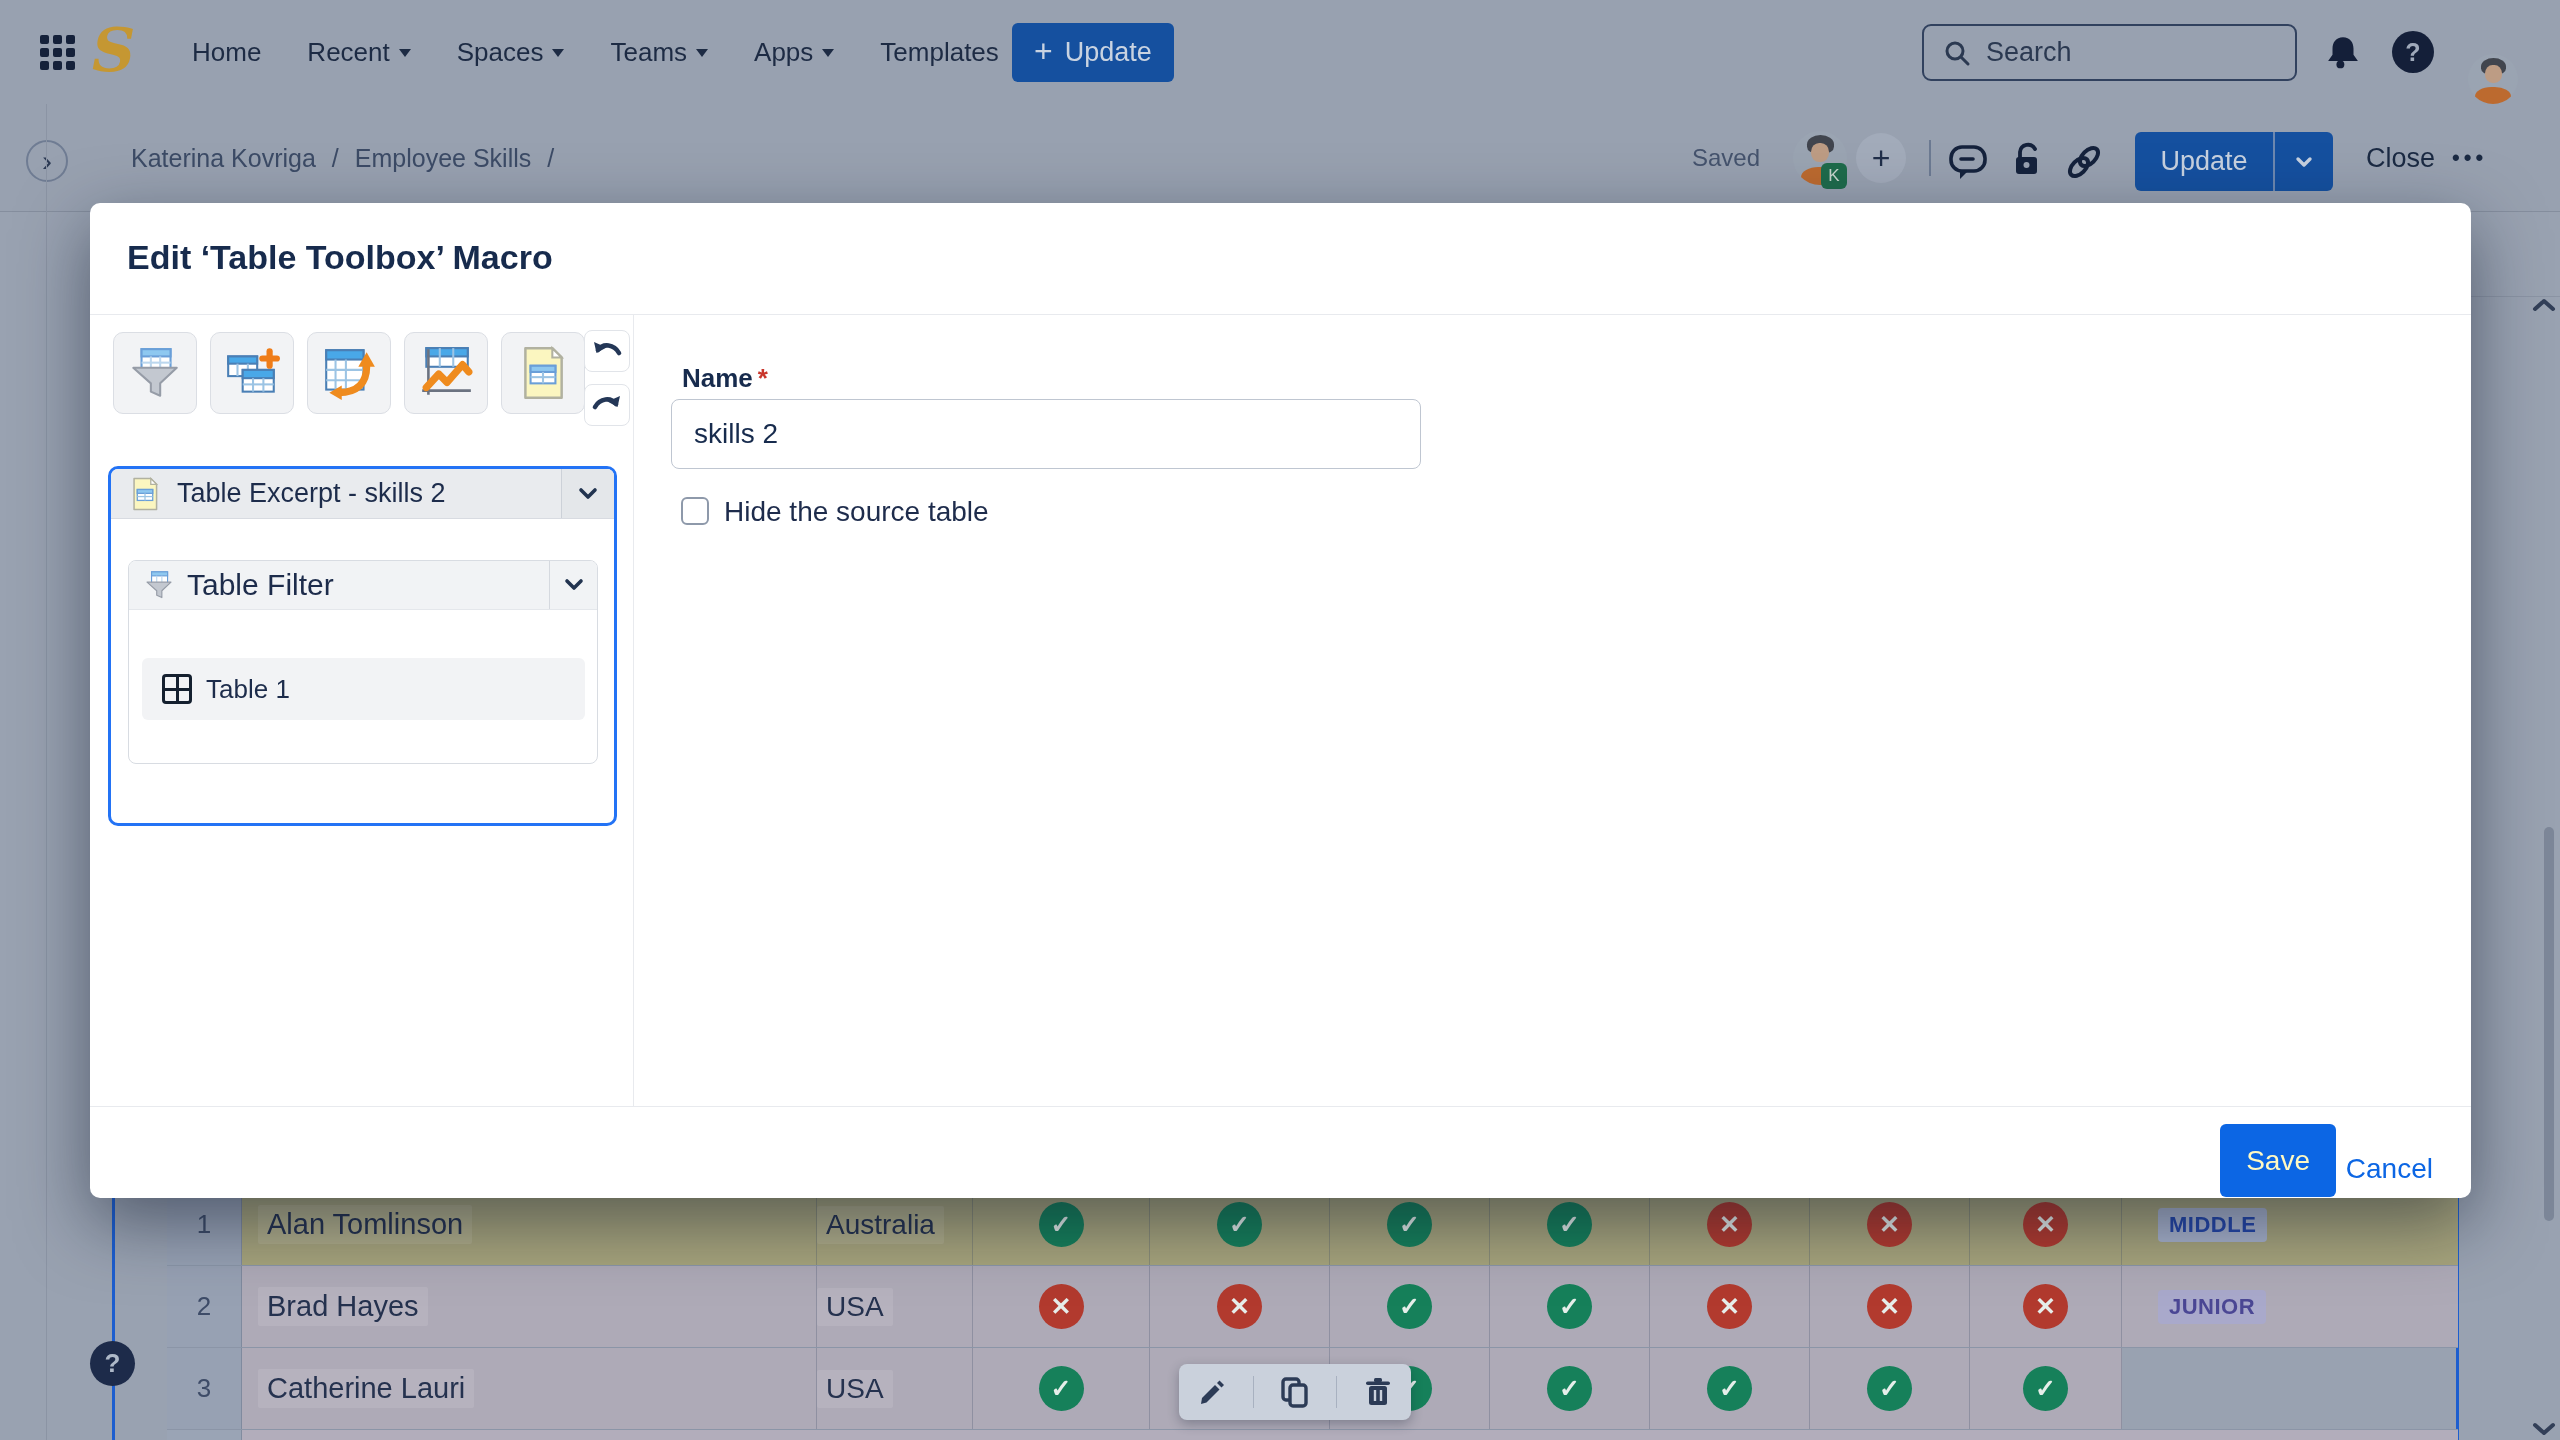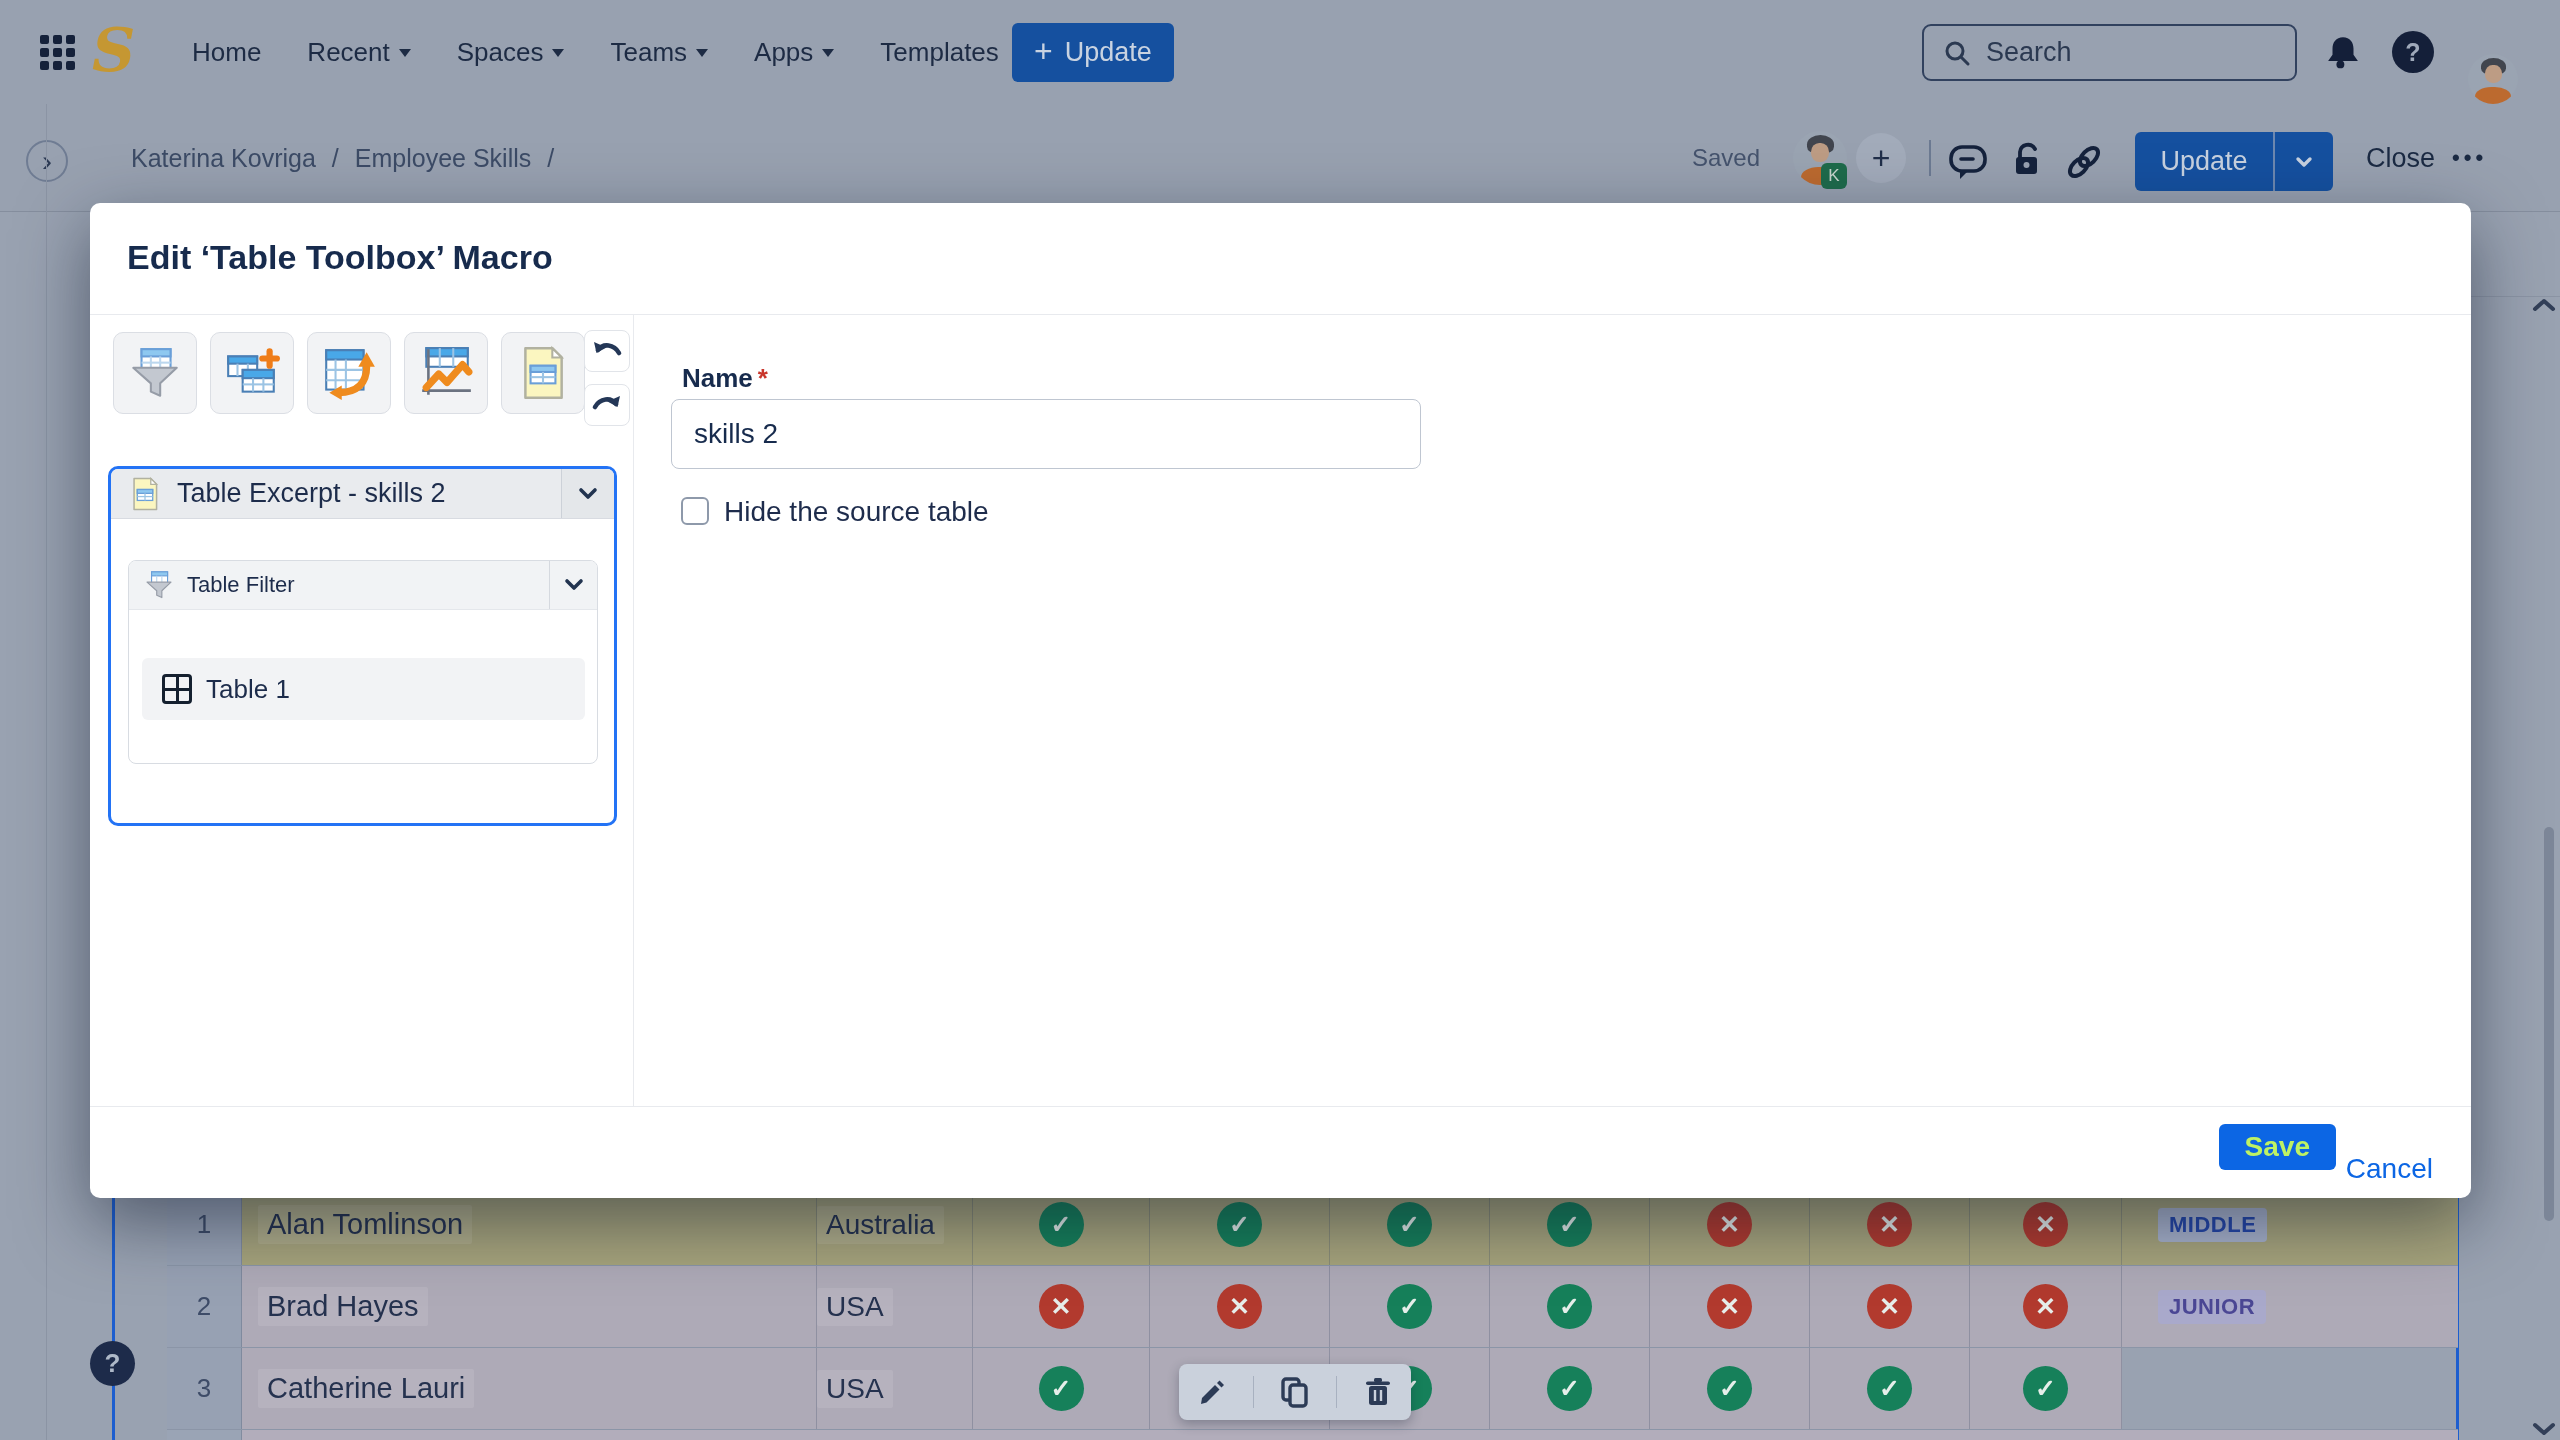--- a/index.html
+++ b/index.html
@@ -84,35 +84,35 @@
   .m-fdiv{position:absolute;left:0;top:903px;width:2381px;height:1px;background:#e8eaee;}
   .tb-btn{position:absolute;top:129px;width:84px;height:82px;background:#f2f3f5;border:1px solid #dbdee4;border-radius:10px;box-sizing:border-box;display:flex;align-items:center;justify-content:center;cursor:pointer;}
   .ur-btn{position:absolute;left:494px;width:46px;height:42px;background:#fff;border:1px solid #e1e4e9;border-radius:8px;box-sizing:border-box;display:flex;align-items:center;justify-content:center;cursor:pointer;}
 
   .tree{position:absolute;left:18px;top:263px;width:509px;height:360px;border:3px solid #2373f5;border-radius:10px;box-sizing:border-box;background:#fff;}
   .tree-head{position:absolute;left:0;top:0;width:503px;height:50px;background:#e9ebee;border-bottom:1px solid #d8dbe1;border-radius:7px 7px 0 0;box-sizing:border-box;display:flex;align-items:center;cursor:pointer;}
   .tree-head .lab{font-size:27px;color:#1d2c4b;margin-left:14px;}
   .dd-btn{position:absolute;right:0;top:0;height:100%;width:53px;background:#e4e7ea;border-left:1px solid #ccd1d8;display:flex;align-items:center;justify-content:center;cursor:pointer;box-sizing:border-box;border-radius:0 7px 0 0;}
   .fbox{position:absolute;left:17px;top:91px;width:470px;height:204px;border:1px solid #d8dce2;border-radius:8px;box-sizing:border-box;background:#fff;}
   .fbox-head{position:absolute;left:0;top:0;width:468px;height:49px;background:#f1f3f5;border-bottom:1px solid #e4e7eb;border-radius:7px 7px 0 0;box-sizing:border-box;display:flex;align-items:center;cursor:pointer;}
-  .fbox-head .lab{font-size:22px;color:#1d2c4b;margin-left:12px;}
+  .fbox-head .lab{font-size:30px;color:#1d2c4b;margin-left:12px;}
   .fbox .dd-btn{width:48px;background:transparent;border-left:1px solid #d5d9df;}
   .titem{position:absolute;left:13px;top:97px;width:443px;height:62px;background:#f2f3f5;border-radius:6px;display:flex;align-items:center;cursor:pointer;}
   .titem .lab{font-size:26px;color:#1d2c4b;margin-left:14px;}
   .grid2{width:24px;height:24px;margin-left:20px;border:3px solid #15202f;border-radius:4px;background:
     linear-gradient(#15202f,#15202f) center/3px 100% no-repeat,
     linear-gradient(#15202f,#15202f) center/100% 3px no-repeat;}
 
   .f-label{position:absolute;left:592px;top:160px;font-size:26px;font-weight:bold;color:#172B4D;}
   .f-req{color:#c9372c;margin-left:5px;font-weight:bold;}
   .f-input{position:absolute;left:581px;top:196px;width:750px;height:70px;border:1px solid #bfc6d1;border-radius:8px;box-sizing:border-box;font-family:"Liberation Sans",sans-serif;font-size:28px;color:#172B4D;padding:0 22px;background:#fff;}
   .f-check{position:absolute;left:591px;top:294px;width:28px;height:28px;border:2px solid #8e99aa;border-radius:6px;box-sizing:border-box;background:#fff;cursor:pointer;}
   .f-check-lab{position:absolute;left:634px;top:294px;font-size:28px;color:#1e2c4c;line-height:30px;}
 
-  .save-btn{position:absolute;right:135px;top:921px;height:46px;padding:0 26px;background:#0C66E4;border-radius:6px;color:#bef264;font-size:28px;font-weight:700;display:flex;align-items:center;cursor:pointer;}
+  .save-btn{position:absolute;right:135px;top:921px;height:73px;padding:0 26px;background:#0C66E4;border-radius:6px;color:#fef9c3;font-size:28px;font-weight:400;display:flex;align-items:center;cursor:pointer;}
   .cancel-lnk{position:absolute;right:38px;top:937px;height:57px;display:flex;align-items:center;color:#0C66E4;font-size:28px;cursor:pointer;}
 
   svg{display:block;}
 </style>
 </head>
 <body>
 
 <div id="screen">
 
   <div id="nav">

